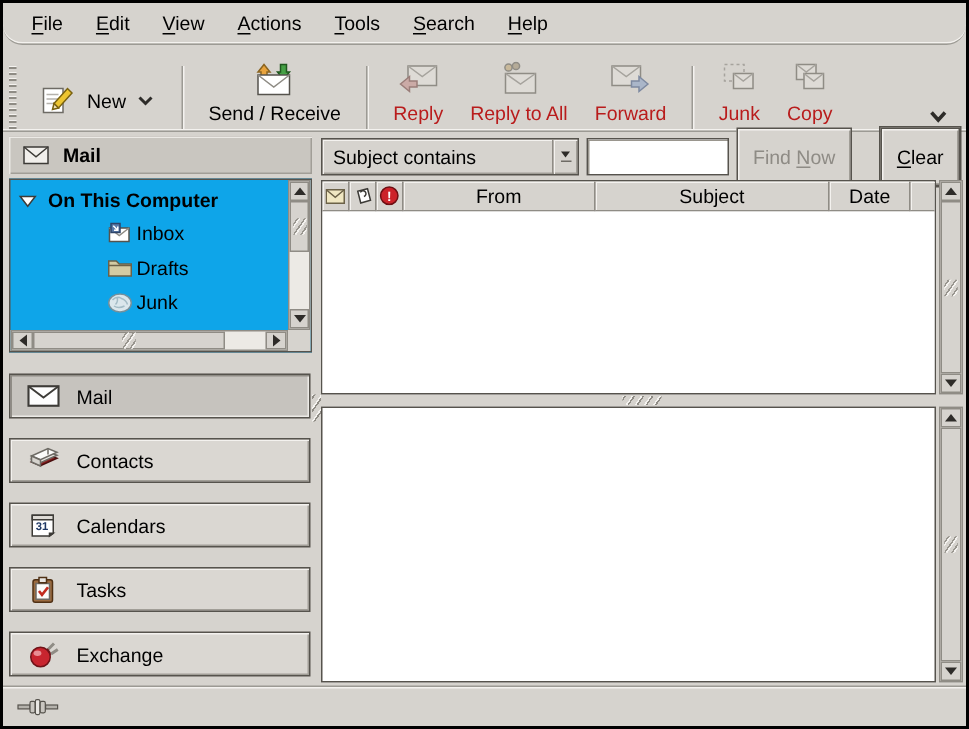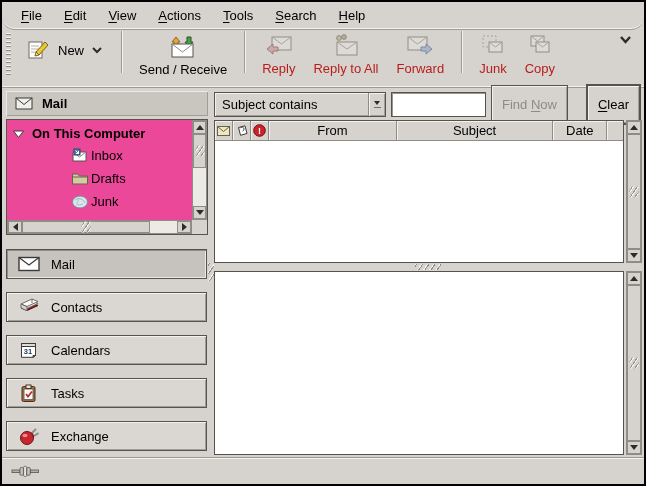--- a/index.html
+++ b/index.html
@@ -7,21 +7,21 @@
     width:646px;height:486px;box-sizing:border-box;
     border:2px solid #000;background:#d6d3ce;
     font-family:"Liberation Sans",sans-serif;font-size:13px;color:#000;
     display:flex;flex-direction:column;overflow:hidden;
   }
   
   .menubar{height:27px;flex:0 0 27px;display:flex;align-items:center;padding:0 8px;border-bottom:1px solid #9c9a94;box-shadow:inset 0 -1px 0 #f4f2ef;border-radius:13px;}
   .menu-item{padding:4px 11px;cursor:default;}
   .mn{text-decoration:underline;text-underline-offset:2px;}
   
-  .toolbar{height:55px;flex:0 0 55px;display:flex;align-items:flex-start;padding:1px 8px 1px 4px;border-bottom:1px solid #9c9a94;box-shadow:inset 0 -1px 0 #f4f2ef;}
+  .toolbar{height:55px;flex:0 0 55px;display:flex;align-items:flex-end;padding:1px 8px 1px 4px;border-bottom:1px solid #9c9a94;box-shadow:inset 0 -1px 0 #f4f2ef;}
   .tb-grip{width:5px;height:44px;margin-right:6px;
     background-image:repeating-linear-gradient(0deg,#8f8c85 0 1px,#f4f2ef 1px 2px,transparent 2px 4px);
     background-size:2px 4px;background-repeat:repeat;}
   .tb-btn{display:flex;flex-direction:column;align-items:center;justify-content:flex-end;gap:3px;
     padding:3px 9px;background:transparent;border:none;font:inherit;min-height:46px;box-sizing:border-box;}
   .tb-btn.horiz{flex-direction:row;justify-content:center;gap:7px;min-height:0;padding:8px 10px;}
   .tb-btn .lbl{white-space:nowrap;}
   .tb-btn.disabled .lbl{color:#b91c1c;}
   .tb-sep{width:1px;height:42px;background:#9c9a94;box-shadow:1px 0 0 #f4f2ef;margin:0 8px;}
   .tb-overflow{margin-left:auto;padding:4px;background:none;border:none;}
@@ -29,21 +29,21 @@
   .main{flex:1;display:flex;min-height:0;}
   .left-pane{width:206px;flex:0 0 206px;display:flex;flex-direction:column;padding:3px 0 6px 4px;box-sizing:border-box;}
   .pane-divider{width:6px;flex:0 0 6px;position:relative;}
   .pane-divider .grip{position:absolute;left:0;top:175px;width:6px;height:18px;
     background:repeating-linear-gradient(125deg,#f4f2ef 0 1px,#8f8c85 1px 2px,transparent 2px 5px);}
   .right-pane{flex:1;display:flex;flex-direction:column;padding:3px 2px 2px 0;min-width:0;box-sizing:border-box;}
   
   .mail-header{height:25px;flex:0 0 25px;background:#c9c6c0;display:flex;align-items:center;gap:9px;padding:0 9px;
     font-weight:bold;box-shadow:inset 1px 1px 0 #eceae6,inset -1px -1px 0 #a19e97;margin-bottom:3px;}
   
-  .tree-box{height:114px;flex:0 0 114px;background:#ec4899;border:1px solid #56534d;
+  .tree-box{height:114px;flex:0 0 114px;background:#0ea5e9;border:1px solid #56534d;
     display:grid;grid-template-columns:1fr 15px;grid-template-rows:1fr 14px;}
   .tree-content{overflow:hidden;padding-top:3px;}
   .tree-root{display:flex;align-items:center;gap:7px;font-weight:bold;padding:3px 2px 3px 5px;}
   .tree-item{display:flex;align-items:flex-start;gap:2px;padding:4px 0 4px 36px;margin-left:28px;}
   
   .sb-btn{width:14px;height:13px;background:#d6d3ce;border:1px solid #8f8c85;box-sizing:border-box;
     display:flex;align-items:center;justify-content:center;padding:0;}
   .tri-up{width:0;height:0;border-left:4px solid transparent;border-right:4px solid transparent;border-bottom:5px solid #2e2c29;}
   .tri-down{width:0;height:0;border-left:4px solid transparent;border-right:4px solid transparent;border-top:5px solid #2e2c29;}
   .tri-left{width:0;height:0;border-top:4px solid transparent;border-bottom:4px solid transparent;border-right:5px solid #2e2c29;}

